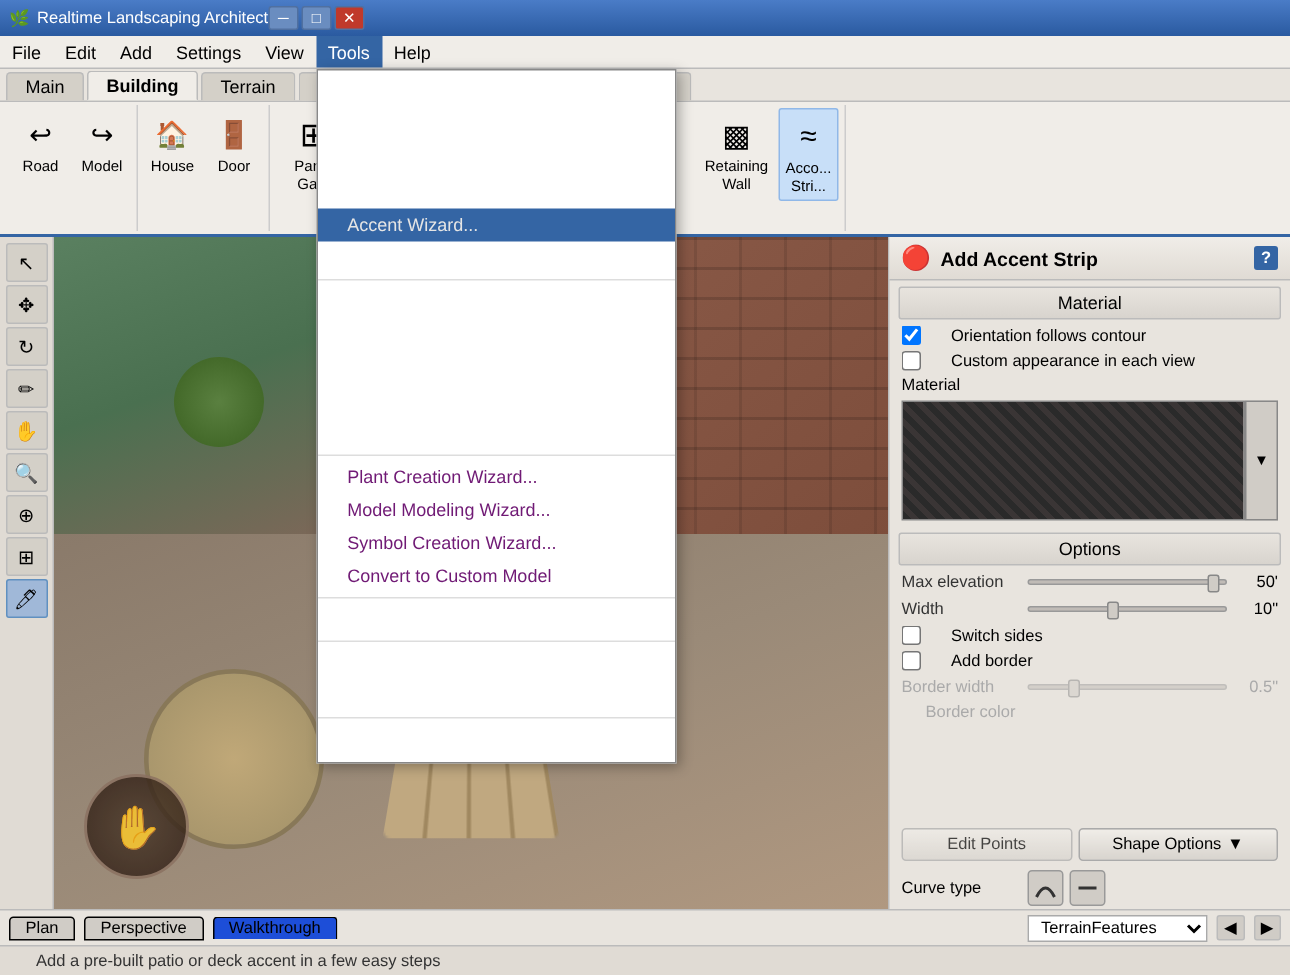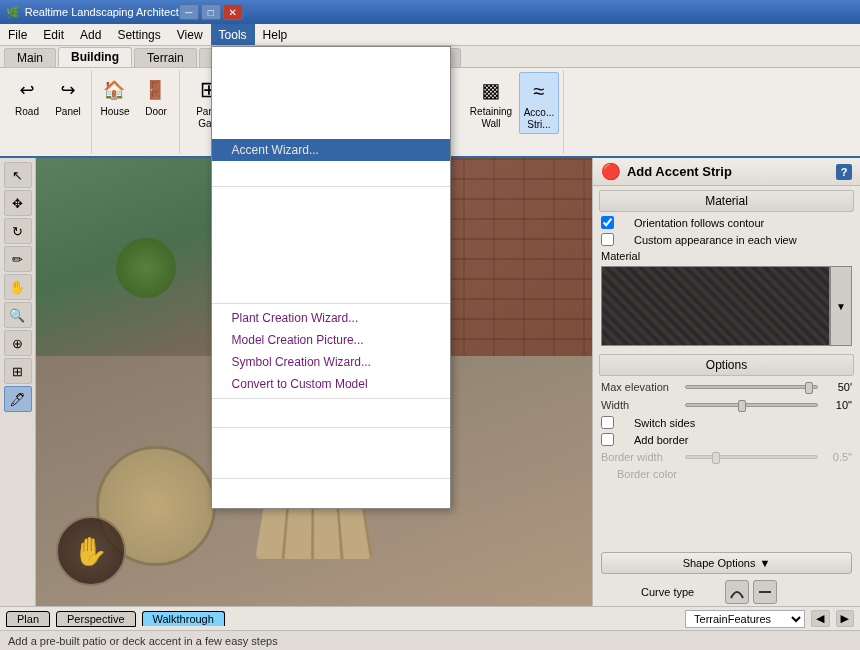--- a/index.html
+++ b/index.html
@@ -281,38 +281,38 @@
       gap: 6px;
     }
     .view-tab {
       padding: 1px 10px;
       font-size: 11px;
       background: #d0ccc6;
       border: 1px solid #000000;
       border-radius: 3px 3px 0 0;
       cursor: pointer;
     }
-    .view-tab.active { background: #7dd3fc; border-bottom: none; }
+    .view-tab.active { background: #1d4ed8; border-bottom: none; }
     .terrain-select {
       margin-left: auto;
       padding: 1px 4px;
       font-size: 11px;
       background: white;
       border: 1px solid #aaa;
       min-width: 120px;
     }
 
     
     #statusbar {
       height: 20px;
       background: #e0dbd4;
       border-top: 1px solid #bbb;
       display: flex;
       align-items: center;
-      padding: 0 8px;
+      padding: 0 24px;
       font-size: 11px;
       color: #333;
     }
 
     
     #tools-dropdown {
       position: absolute;
       top: 22px;
       left: 0;
       background: white;
@@ -389,21 +389,21 @@
         <div class="dd-item highlighted">Accent Wizard...</div>
         <div class="dd-item">Swimming Pool Wizard...</div>
         <div class="dd-separator"></div>
         <div class="dd-item">Model Import Wizard...</div>
         <div class="dd-item">Picture Import Wizard...</div>
         <div class="dd-item">Google Maps Import Wizard...</div>
         <div class="dd-item">CAD Drawing Import Wizard...</div>
         <div class="dd-item">Terrain Elevation Import Wizard...</div>
         <div class="dd-separator"></div>
         <div class="dd-item disabled">Plant Creation Wizard...</div>
-        <div class="dd-item disabled">Model Creation Picture...</div>
+        <div class="dd-item disabled">Model Modeling Wizard...</div>
         <div class="dd-item disabled">Symbol Creation Wizard...</div>
         <div class="dd-item disabled">Convert to Custom Model</div>
         <div class="dd-separator"></div>
         <div class="dd-item">Mirror Design...</div>
         <div class="dd-separator"></div>
         <div class="dd-item">Plant Label Wizard...</div>
         <div class="dd-item">Plant Hardiness Zones...</div>
         <div class="dd-separator"></div>
         <div class="dd-item">Project Material List...</div>
       </div>
@@ -424,21 +424,21 @@
   <div id="ribbon">
 
     <div class="ribbon-group">
       <div class="ribbon-group-items">
         <div class="ribbon-btn">
           <div class="icon-box">↩</div>
           <div class="btn-label">Road</div>
         </div>
         <div class="ribbon-btn">
           <div class="icon-box">↪</div>
-          <div class="btn-label">Panel</div>
+          <div class="btn-label">Model</div>
         </div>
       </div>
     </div>
 
     <div class="ribbon-group">
       <div class="ribbon-group-items">
         <div class="ribbon-btn">
           <div class="icon-box">🏠</div>
           <div class="btn-label">House</div>
         </div>
@@ -584,28 +584,29 @@
           <div class="slider-thumb" style="left:20%;"></div>
         </div>
         <span class="slider-value" style="color:#aaa;">0.5"</span>
       </div>
 
       <div class="panel-row">
         <span style="color:#aaa;">Border color</span>
       </div>
 
       <div style="margin-top:auto;padding:4px 8px;display:flex;gap:4px;">
+        <button class="panel-btn" style="flex:1;opacity:0.7;">Edit Points</button>
         <button class="panel-btn dropdown-btn" style="flex:1.2;">
           <span>Shape Options</span>
           <span>▼</span>
         </button>
       </div>
 
       <div class="curve-row">
-        <span style="width:80px;margin-left:40px;">Curve type</span>
+        <span style="width:80px;">Curve type</span>
         <div class="curve-btn">
           <svg width="16" height="16">
             <path d="M2 14 Q8 2 14 14" stroke="#333" stroke-width="2" fill="none"></path>
           </svg>
         </div>
         <div class="curve-btn">
           <svg width="16" height="16">
             <path d="M2 8 L14 8" stroke="#333" stroke-width="2" fill="none"></path>
           </svg>
         </div>

